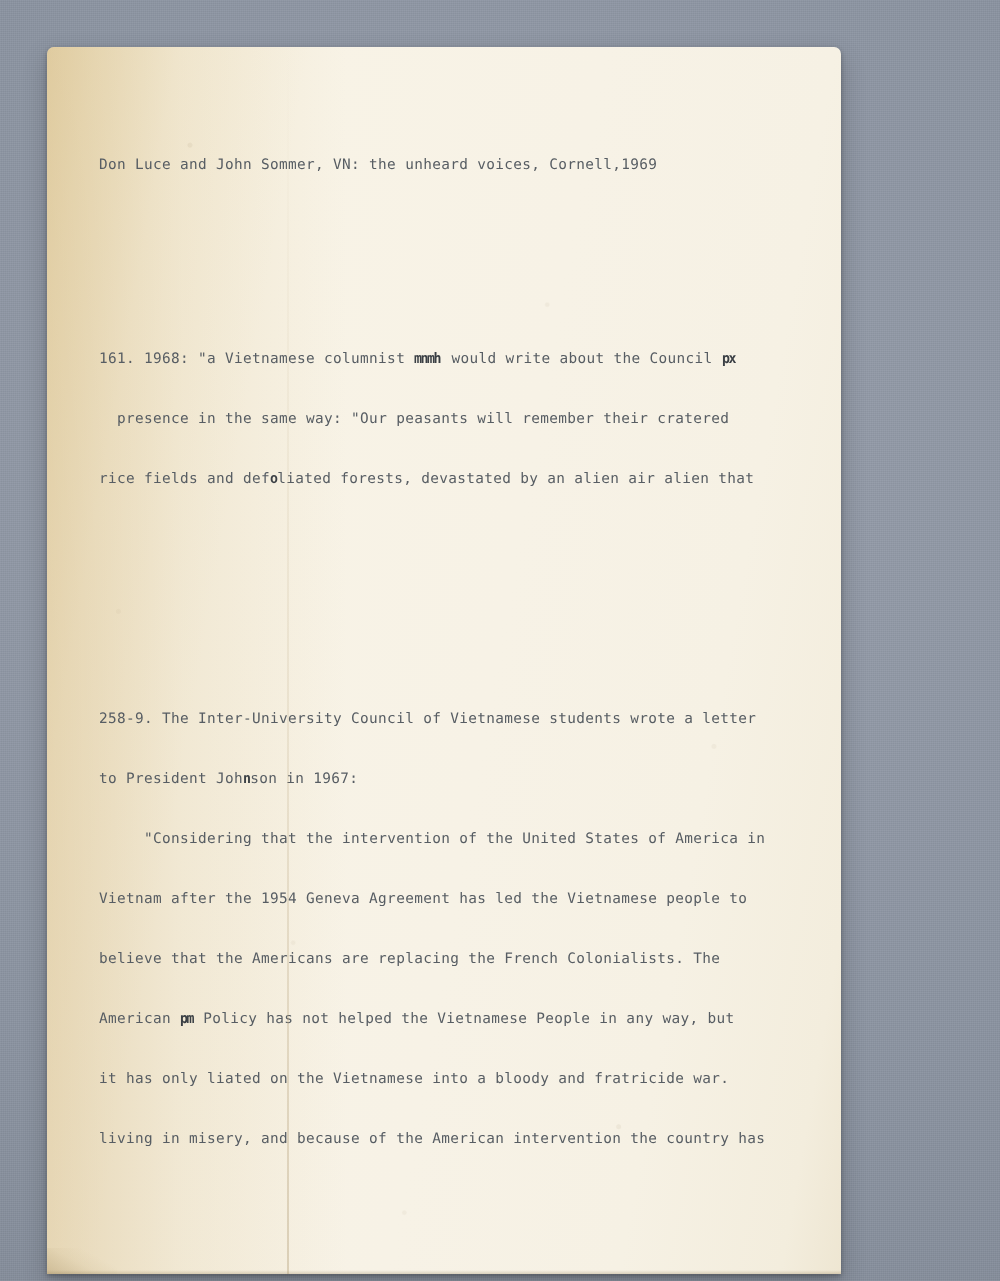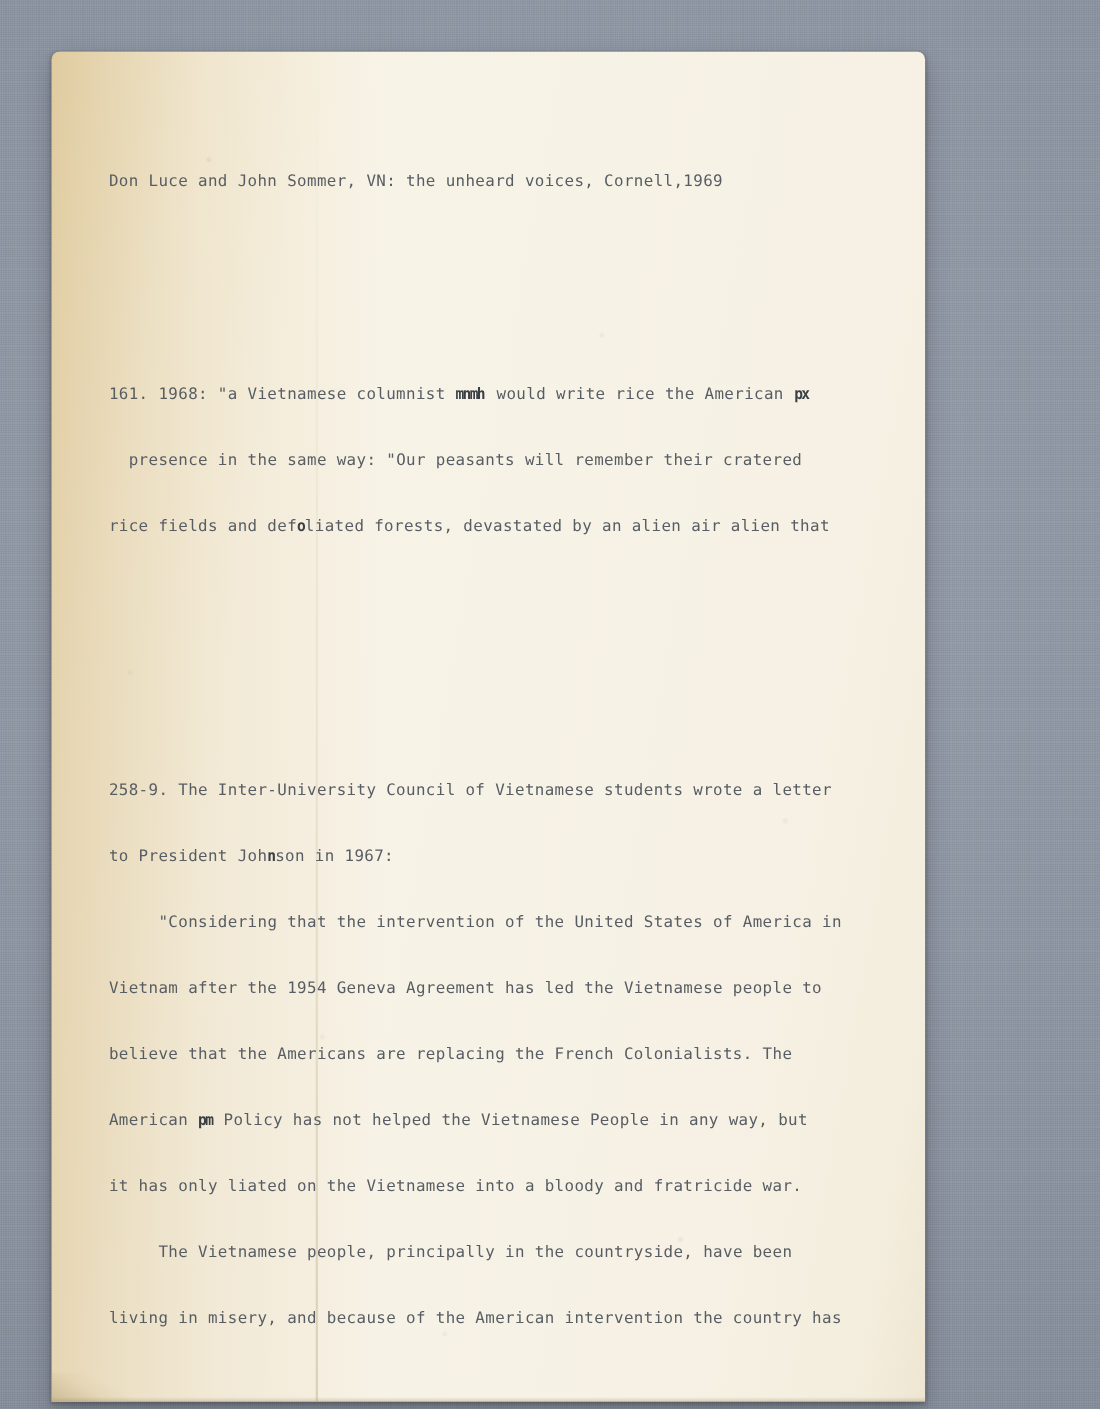--- a/index.html
+++ b/index.html
@@ -127,36 +127,35 @@
   <div class="crease"></div>
   <div class="bottomedge"></div>
 
   <div id="typed">
 
     <div class="blk"><span class="ln">Don Luce and John Sommer, VN: the unheard voices, Cornell,1969</span></div>
 
     <div class="gap-s"></div>
 
     <div class="blk">
-      <span class="ln"><span>161. 1968: "a Vietnamese columnist </span><span class="ot">mnmh</span><span> would write rice the American </span><span class="ot">px</span></span>
+      <span class="ln"><span>161. 1968: "a Vietnamese columnist </span><span class="ot">mnmh</span><span> would write about the Council </span><span class="ot">px</span></span>
       <span class="ln">  presence in the same way: "Our peasants will remember their cratered</span>
       <span class="ln"><span>rice fields and def</span><span class="ot">o</span><span>liated forests, devastated by an alien air alien that</span></span>
     </div>
 
     <div class="gap"></div>
 
     <div class="blk">
       <span class="ln">258-9. The Inter-University Council of Vietnamese students wrote a letter</span>
       <span class="ln"><span>to President Joh</span><span class="ot">n</span><span>son in 1967:</span></span>
       <span class="ln">     "Considering that the intervention of the United States of America in</span>
       <span class="ln">Vietnam after the 1954 Geneva Agreement has led the Vietnamese people to</span>
       <span class="ln">believe that the Americans are replacing the French Colonialists. The</span>
       <span class="ln"><span>American </span><span class="ot">pm</span><span> Policy has not helped the Vietnamese People in any way, but</span></span>
       <span class="ln">it has only liated on the Vietnamese into a bloody and fratricide war.</span>
-      <span class="ln">     The Vietnamese people, principally in the countryside, have been</span>
       <span class="ln">living in misery, and because of the American intervention the country has</span>
       
       
       
       
       
       
       
       
       

